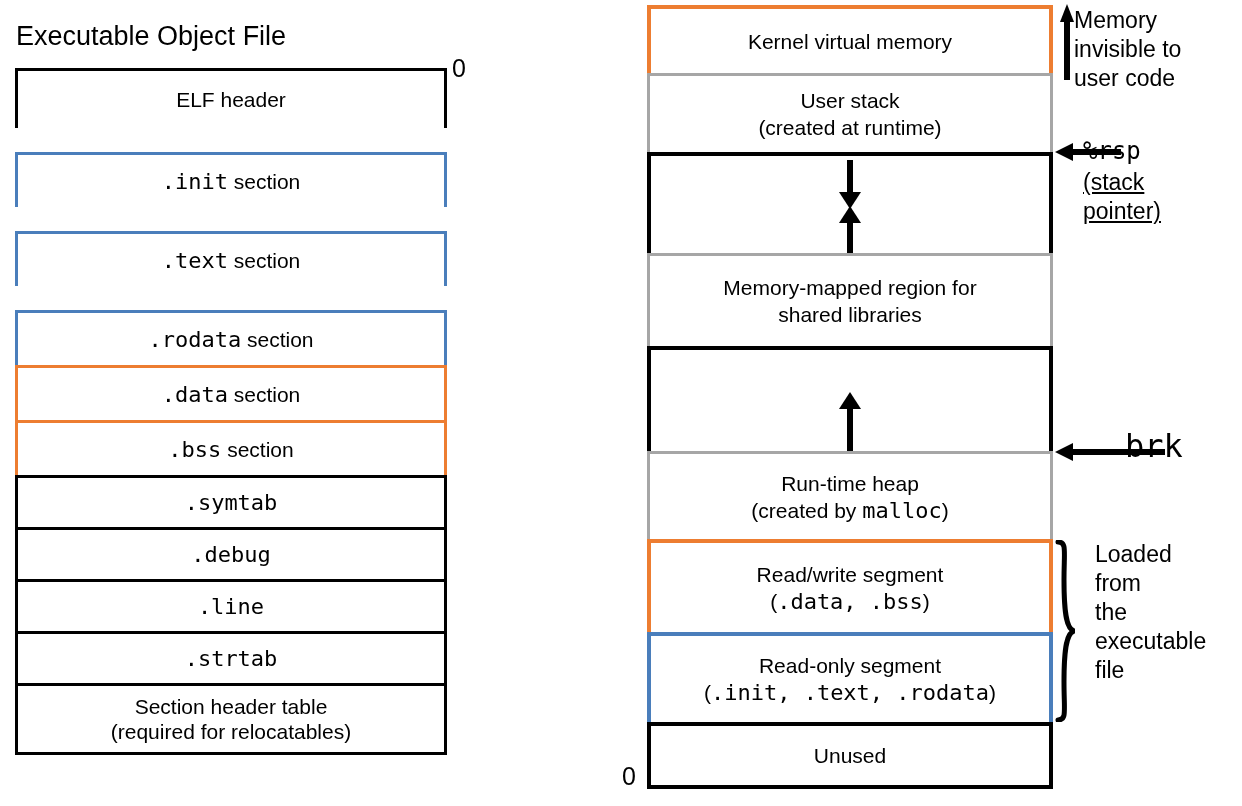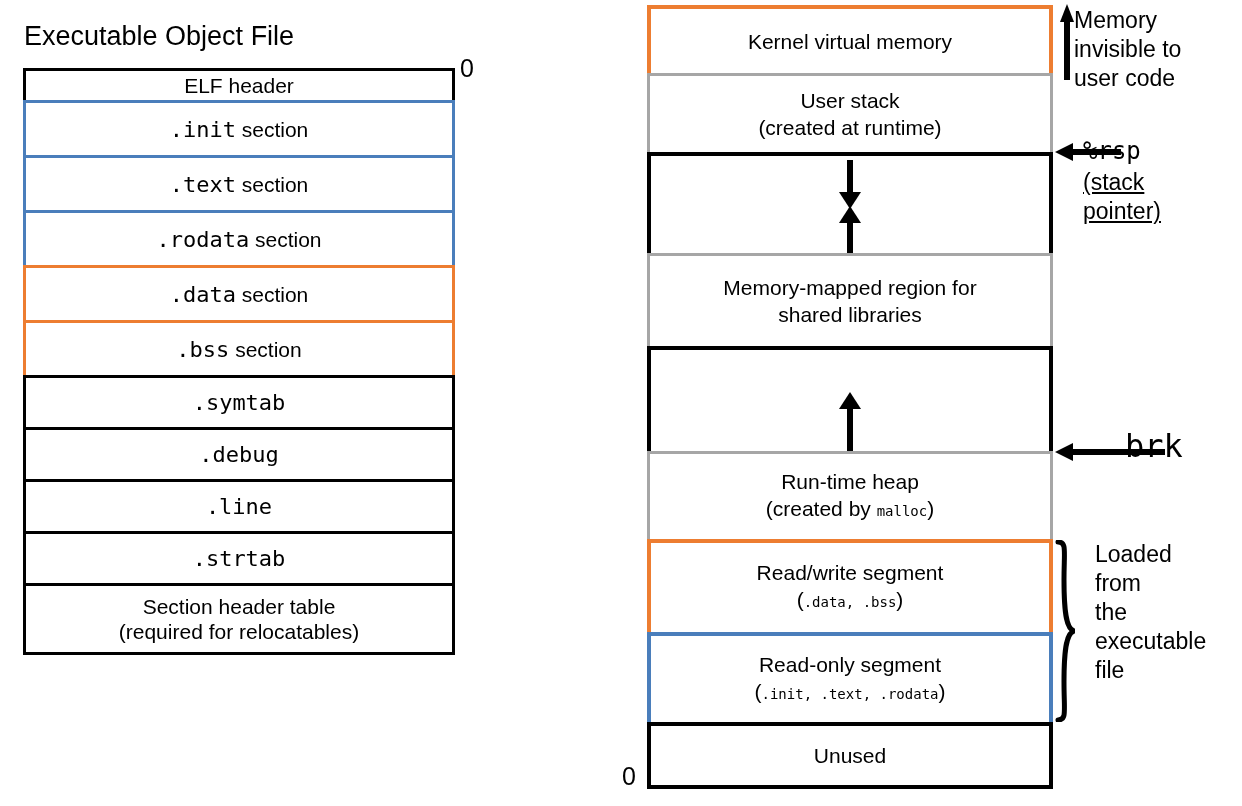--- a/index.html
+++ b/index.html
@@ -13,21 +13,21 @@
     position: relative;
     font-family: "Liberation Sans", sans-serif;
     color: #000000;
     overflow: hidden;
   }
   .mono { font-family: "DejaVu Sans Mono", "Liberation Mono", monospace; }
 
   
   #left-panel {
     position: absolute;
-    left: 8px; top: 0px;
+    left: 0px; top: 0px;
     width: 520px; height: 806px;
   }
   #left-title {
     position: absolute;
     left: 16px; top: 20px;
     font-size: 27px;
     line-height: 32px;
     white-space: nowrap;
   }
   #left-table {
@@ -42,21 +42,21 @@
     border-bottom-width: 0;
     background: #ffffff;
     display: flex;
     align-items: center;
     justify-content: center;
     text-align: center;
     font-size: 21px;
     line-height: 25px;
   }
   .lrow.last { border-bottom-width: 3px; }
-  .lrow.blue  { border-color: #4a7ebb; border-width: 3px; border-bottom-width: 0; }
+  .lrow.blue  { border-color: #4a7ebb; border-width: 3px; border-bottom-width: 0; margin-top: 24px; }
   .lrow.orange{ border-color: #ed7d31; border-width: 3px; border-bottom-width: 0; }
   .lrow.blue.sep-top { border-top-width: 3px; }
   .lrow .cellinner { padding: 0 6px; }
   .lrow .mono { font-size: 22px; }
 
   #zero-top-left {
     position: absolute;
     left: 452px; top: 54px;
     font-size: 25px;
   }
@@ -84,21 +84,21 @@
     font-size: 21px;
     line-height: 27px;
     border: 3px solid #a6a6a6;
     border-bottom-width: 0;
   }
   .rrow.grey   { border-color: #a6a6a6; }
   .rrow.black  { border-color: #000000; border-width: 4px; border-bottom-width: 0; }
   .rrow.orange { border-color: #ed7d31; border-width: 4px; border-bottom-width: 0; }
   .rrow.blue   { border-color: #4a7ebb; border-width: 4px; border-bottom-width: 0; }
   .rrow.closebottom { border-bottom-width: 4px; }
-  .rrow .mono { font-size: 14px; }
+  .rrow .mono { font-size: 22px; }
   .arrow-shaft {
     position: absolute;
     left: 50%;
     width: 6px;
     background: #000;
     transform: translateX(-50%);
   }
   .arrow-head-down {
     position: absolute;
     left: 50%;
@@ -183,21 +183,21 @@
 <body>
 
 <div id="left-panel">
 
   <div id="left-title">Executable Object File</div>
 
   <div id="zero-top-left">0</div>
 
   <div id="left-table">
 
-    <div class="lrow" style="height:32px">
+    <div class="lrow" style="height:60px">
       <span class="cellinner">ELF header</span>
     </div>
 
 
     <div class="lrow blue sep-top" style="height:55px">
       <span class="cellinner"><span class="mono">.init</span><span> section</span></span>
     </div>
 
     <div class="lrow blue" style="height:55px">
       <span class="cellinner"><span class="mono">.text</span><span> section</span></span>

